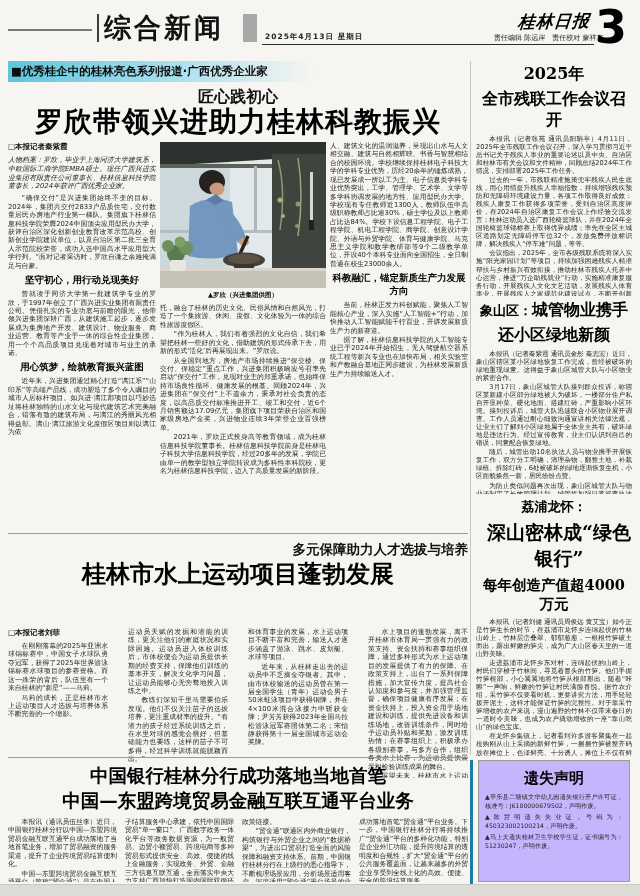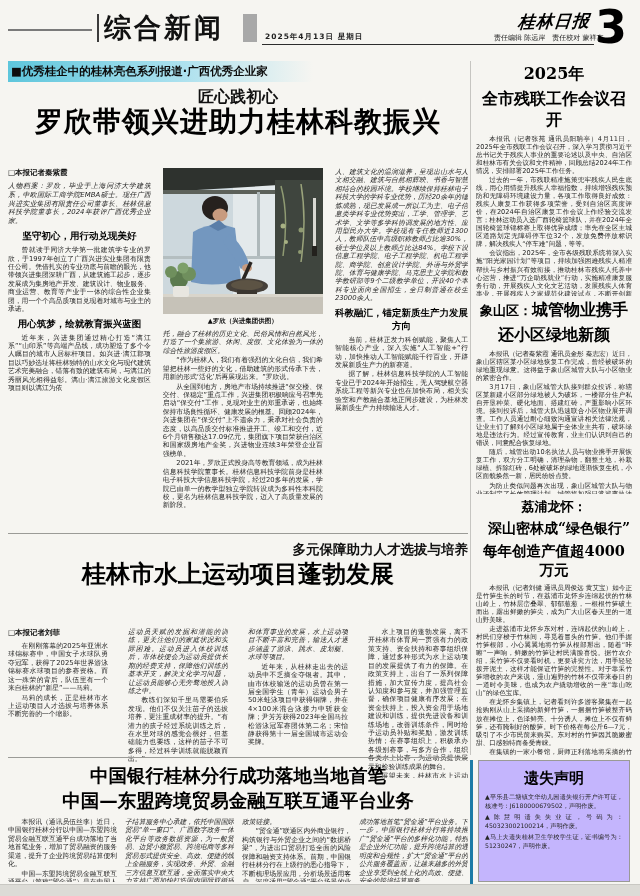--- a/index.html
+++ b/index.html
@@ -21,27 +21,27 @@
     letter-spacing:1px;color:#000;}
   .staff{left:494px;top:33px;font-size:7px;color:#222;}
   .page-num{left:595px;top:0px;font-size:46px;font-weight:900;color:#000;}
   
   .series-band{left:8px;top:61px;width:302px;height:21px;
     background:linear-gradient(90deg,#5ec6dc 0%,#a9e0ee 55%,rgba(255,255,255,0) 100%);
     font-size:11.5px;font-weight:900;color:#0d0d0d;line-height:21px;padding-left:3px;}
   .lead-kicker{left:8px;top:87px;width:460px;text-align:center;font-size:16px;font-weight:800;color:#111;}
   .lead-headline{left:8px;top:103px;width:460px;text-align:center;font-size:28px;font-weight:900;
     letter-spacing:1px;color:#000;}
-  .lead-cols{left:8px;top:168px;width:460px;height:380px;display:flex;gap:12px;overflow:hidden;}
+  .lead-cols{left:8px;top:142px;width:460px;height:380px;display:flex;gap:4px;overflow:hidden;}
   .lc1{width:148px;} .lc2{width:166px;} .lc3{width:138px;}
   .lead-cols>div{overflow:hidden;height:380px;}
   .byline{font-size:7.5px;font-weight:800;margin:0 0 4px 0;color:#111;}
   .profile{font-size:6.9px;font-style:italic;line-height:1.28;text-align:justify;margin:0 0 3px 0;color:#222;}
   .bt{font-size:6.8px;line-height:1.24;text-align:justify;margin:0 0 1px 0;text-indent:2em;color:#262626;}
-  .bt.noind{text-indent:0;font-style:italic;}
+  .bt.noind{text-indent:0;}
   .sub{font-size:9.5px;font-weight:800;text-align:center;margin:4px 0 3px 0;color:#000;}
   .photo-wrap{width:166px;height:146px;overflow:hidden;background:#cdd8dd;}
   .caption{font-size:6.5px;font-weight:700;text-align:center;margin:3px 0 4px 0;color:#111;}
   
   .rule1{left:8px;top:533px;width:460px;height:1px;background:#9b9b97;}
   .mid-kicker{left:8px;top:541px;width:460px;text-align:right;font-size:13.5px;font-weight:700;color:#111;}
   .mid-headline{left:8px;top:558px;width:460px;text-align:center;font-size:24px;font-weight:900;color:#000;}
   .mid-cols{left:8px;top:628px;width:460px;height:150px;display:flex;gap:20px;}
   .mid-cols>div{width:109px;overflow:hidden;height:150px;}
   .rule2{left:8px;top:757px;width:460px;height:1px;background:#9b9b97;}
@@ -80,20 +80,21 @@
 <div class="abs page-num">3</div>
 
 <div class="abs series-band">■优秀桂企中的桂林亮色系列报道·广西优秀企业家</div>
 <div class="abs lead-kicker">匠心践初心</div>
 <div class="abs lead-headline">罗欣带领兴进助力桂林科教振兴</div>
 
 <div class="abs lead-cols">
   <div class="lc1">
     <p class="byline">□本报记者秦紫霞</p>
     <p class="profile">人物档案：罗欣，毕业于上海同济大学建筑系，中欧国际工商学院EMBA硕士。现任广西兴进实业集团有限责任公司董事长、桂林信息科技学院董事长，2024年获评广西优秀企业家。</p>
+    <p class="bt">“确保交付”是兴进集团始终不变的目标。2024年，集团共交付2833户品质住宅，交付数量居民办房地产行业第一梯队。集团旗下桂林信息科技学院荣膺2024中国顶尖应用型民办大学，获评自治区深化创新创业教育改革示范高校、创新创业学院建设单位，以及自治区第二批三全育人示范院校荣誉，成功入选中国高水平应用型大学行列。”面对记者采访时，罗欣自谦之余难掩满足与自豪。</p>
     <p class="sub">坚守初心，用行动兑现美好</p>
     <p class="bt">曾就读于同济大学第一批建筑学专业的罗欣，于1997年创立了广西兴进实业集团有限责任公司。凭借扎实的专业功底与前瞻的眼光，他带领兴进集团深耕广西，从建筑施工起步，逐步发展成为集房地产开发、建筑设计、物业服务、商业运营、教育等产业于一体的综合性企业集团，用一个个高品质项目兑现着对城市与业主的承诺。</p>
     <p class="sub">用心筑梦，绘就教育振兴蓝图</p>
     <p class="bt">近年来，兴进集团通过精心打造“漓江系”“山印系”等高端产品线，成功塑造了多个令人瞩目的城市人居标杆项目。如兴进·漓江郡项目以巧妙选址将桂林独特的山水文化与现代建筑艺术完美融合，错落有致的建筑布局，与漓江的秀丽风光相得益彰。漓山·漓江旅游文化度假区项目则以漓江为依</p>
   </div>
   <div class="lc2">
     <div class="photo-wrap">
       <svg width="166" height="146" viewBox="0 0 166 146">
         <rect x="0" y="0" width="166" height="146" fill="#cdd8dd"></rect>
         <rect x="70" y="16" width="46" height="112" fill="#e9edef" opacity="0.8"></rect>
@@ -205,21 +206,21 @@
   <div class="rbody">
     <p>本报讯（记者秦紫霞 通讯员金彤 秦志宏）近日，象山区辖区某小区绿地恢复工作完成，曾经被破坏的绿地重现绿意。这得益于象山区城管大队与小区物业的紧密合作。</p>
     <p>3月17日，象山区城管大队接到群众投诉，称辖区某新建小区部分绿地被人为破坏，一楼部分住户私自开垦种菜、硬化地面、搭建红砖，严重影响小区环境。接到投诉后，城管大队迅速联合小区物业展开调查。工作人员通过耐心细致沟通宣讲相关法律法规，让业主们了解到小区绿地属于全体业主共有，破坏绿地是违法行为。经过宣传教育，业主们认识到自己的错误，同意配合恢复绿地。</p>
     <p>随后，城管出动10名执法人员与物业携手开展恢复工作，双方分工明确，清理杂物，翻整土地，补栽绿植、拆除红砖，6处被破坏的绿地逐渐恢复生机，小区面貌焕然一新，居民纷纷点赞。</p>
     <p>为防止类似问题再次出现，象山区城管大队与物业还制定了长效管理计划，城管将加强日常巡查执法和法律法规宣传，物业会增加巡逻频次，及时制止不文明行为，并计划组织志愿者活动，邀请居民共同参与小区绿化保护和管理。</p>
   </div>
 </div>
 
 <div class="abs rart a3">
   <div class="rtitle small">荔浦龙怀：</div>
-  <div class="rtitle" style="font-size:14px;margin-left:10px;">深山密林成“绿色银行”</div>
+  <div class="rtitle" style="font-size:19px;margin-left:10px;">深山密林成“绿色银行”</div>
   <div class="rtitle" style="font-size:14.5px;">每年创造产值超4000万元</div>
   <div class="rbody">
     <p>本报讯（记者刘健 通讯员周俊远 黄艾宝）如今正是竹笋生长的时节，在荔浦市龙怀乡连绵起伏的竹林山岭上，竹林层峦叠翠、郁郁葱葱，一根根竹笋破土而出，露出鲜嫩的笋尖，成为广大山区春天里的一道山野美味。</p>
     <p>走进荔浦市龙怀乡东对村，连绵起伏的山岭上，村民们穿梭于竹林间，寻觅着冒头的竹笋。他们手握竹笋根部，小心翼翼地将竹笋从根部掰出，随着“咔嚓”一声响，鲜嫩的竹笋让村民满脸喜悦。据竹农介绍，采竹笋不仅要看时机，更要讲究方法，用手轻轻拨开泥土，这样才能保证竹笋的完整性。对于靠采竹笋增收的农户来说，漫山遍野的竹林不仅带来春日的一道时令美味，也成为农户撬动增收的一座“靠山吃山”的绿色宝库。</p>
     <p>在龙怀乡集镇上，记者看到许多游客聚集在一起抢购刚从山上采摘的新鲜竹笋，一捆捆竹笋被整齐码放在摊位上，色泽鲜亮、十分诱人，摊位上不仅有鲜笋，还有腌制好的酸笋。时下价格在每公斤6—7元，吸引了不少市民前来购买。东对村的竹笋因其脆嫩蜜甜、口感独特而备受青睐。</p>
     <p>在集镇的一家小餐馆，厨师正利落地将采摘的竹笋切片、焯水、热炒、放盐，竹笋在热油中与肥瘦相间的腊肉融合，加上辣椒和蒜末爆香，最后撒上少许葱花，一盘色香味俱全的竹笋炒腊肉便出锅了，味道让人垂涎欲滴。</p>
 
   </div>
 </div>
 

